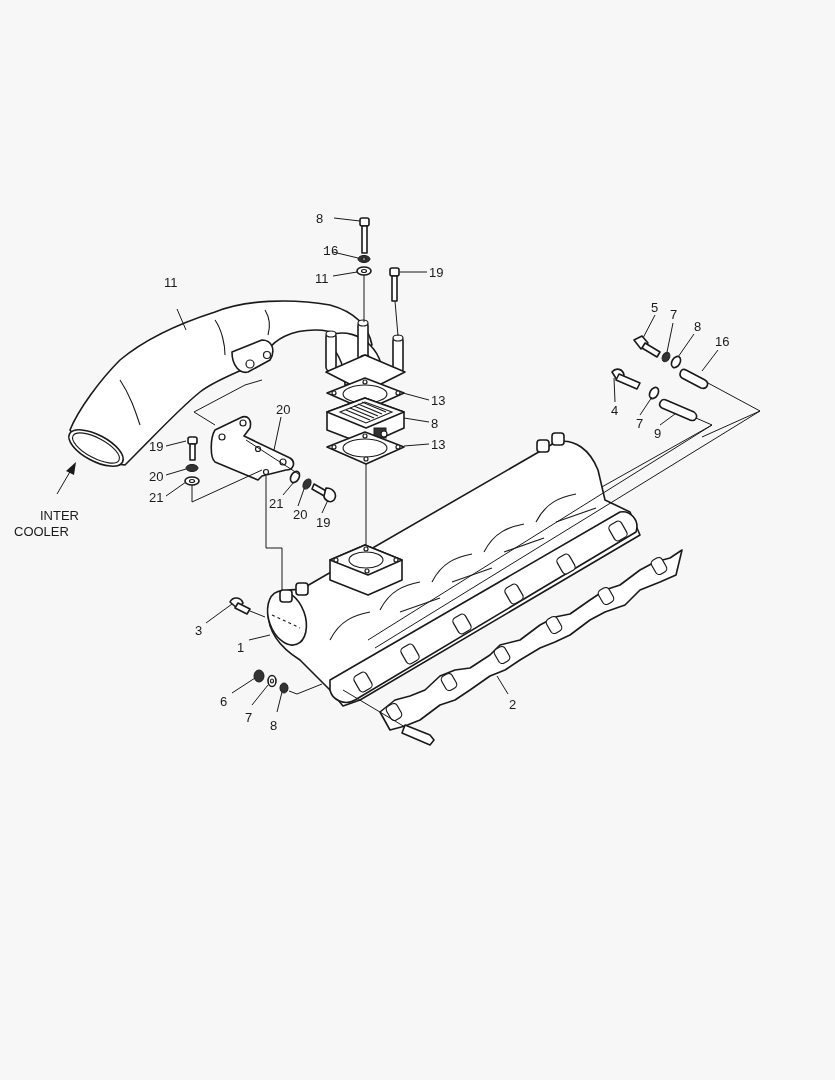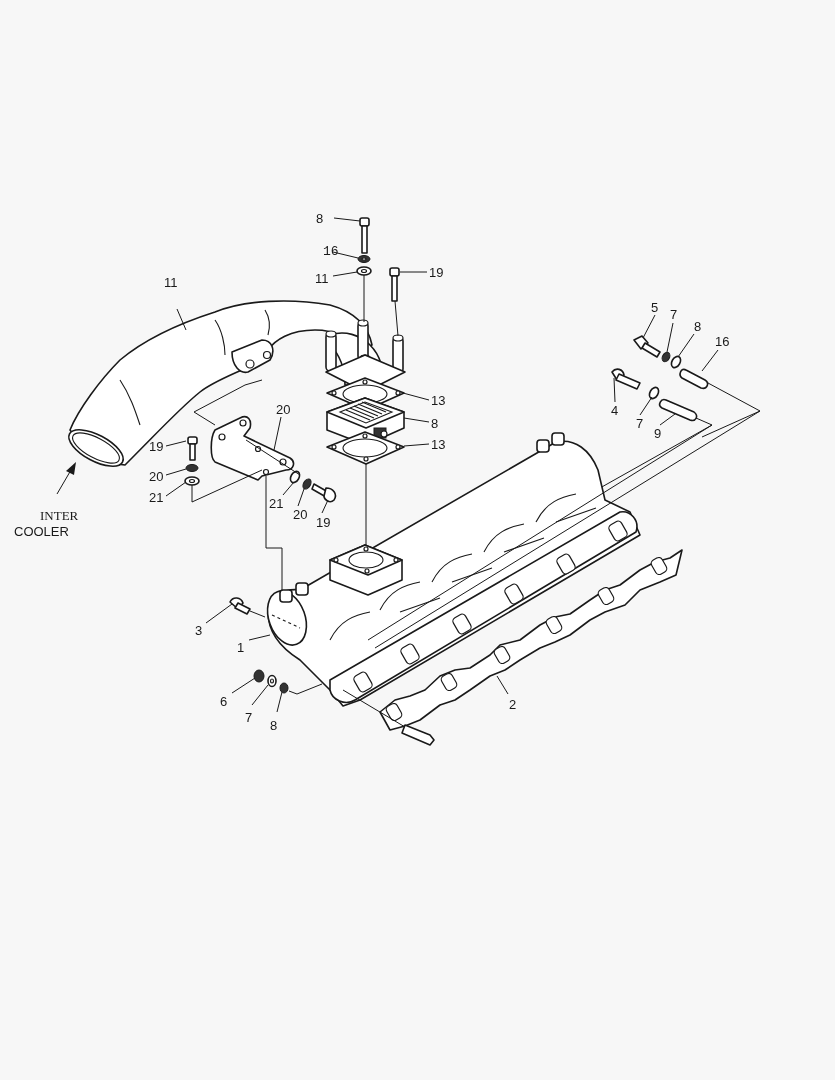--- a/index.html
+++ b/index.html
@@ -226,21 +226,21 @@
     <line class="leader" x1="277" y1="712" x2="282" y2="692"></line>
     <line class="leader" x1="508" y1="694" x2="497" y2="676"></line>
   </g>
 
   <g>
     <line class="leader" x1="57" y1="494" x2="71" y2="470"></line>
     <path d="M76,462 L66,471 L74,475 Z" fill="#1a1a1a"></path>
   </g>
 </svg>
 
-<div class="label" style="left:40px; top:509px;font-family:Liberation Serif, serif;">INTER</div>
+<div class="label" style="left:40px; top:509px;">INTER</div>
 <div class="label" style="left:14px; top:525px;">COOLER</div>
 
 <div id="callouts">
     <div class="label callout" style="left: 316px; top: 212px;">8</div>
     <div class="label callout" style="left: 323px; top: 245px; font-family: Liberation Mono, monospace;">16</div>
     <div class="label callout" style="left: 315px; top: 272px;">11</div>
     <div class="label callout" style="left: 429px; top: 266px;">19</div>
     <div class="label callout" style="left: 164px; top: 276px;">11</div>
     <div class="label callout" style="left: 651px; top: 301px;">5</div>
     <div class="label callout" style="left: 670px; top: 308px;">7</div>

